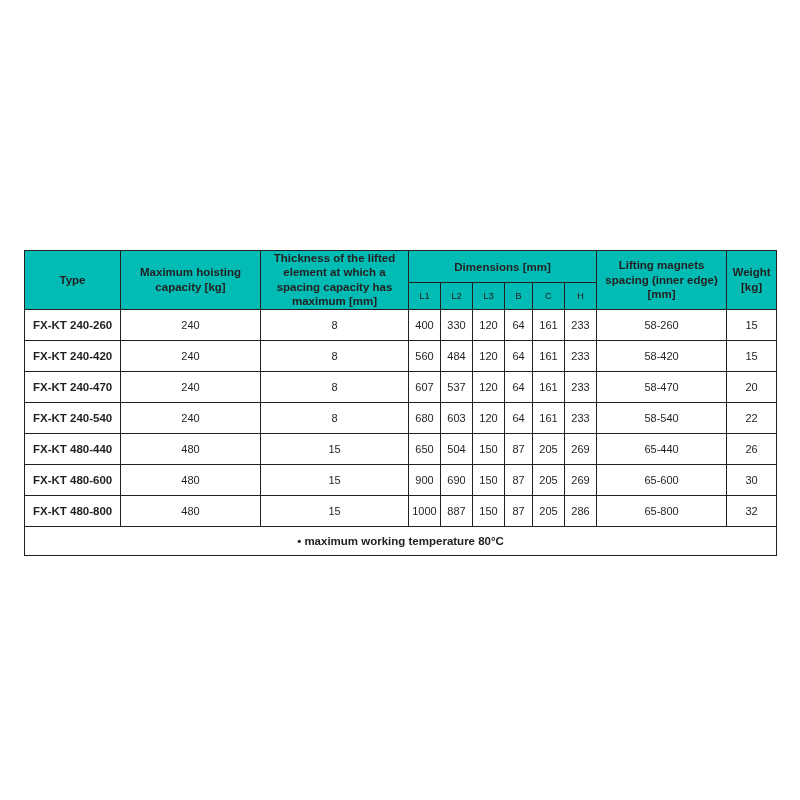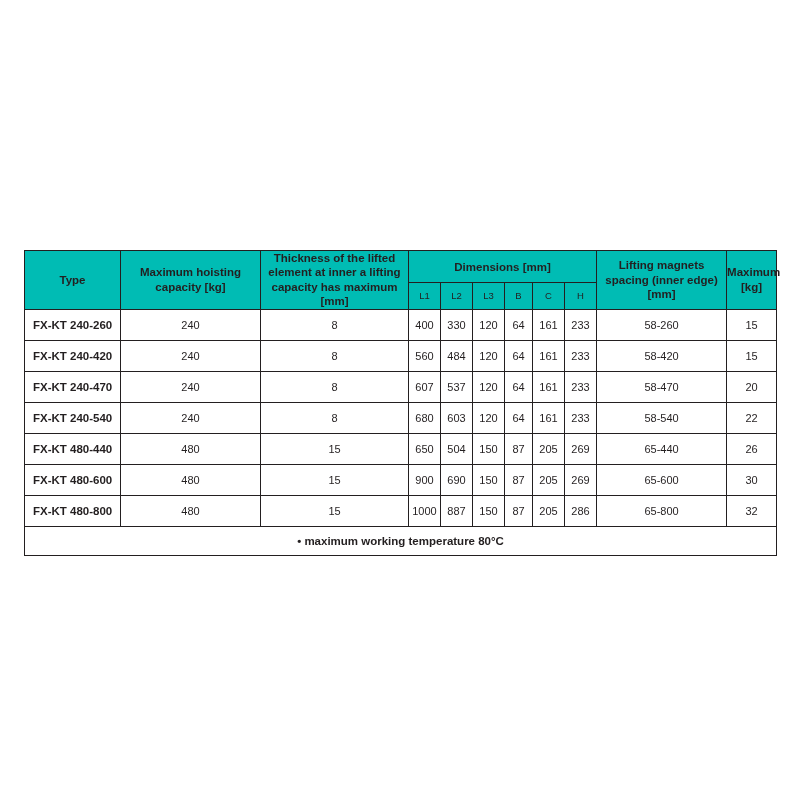--- a/index.html
+++ b/index.html
@@ -101,24 +101,24 @@
         <col class="col-b">
         <col class="col-c">
         <col class="col-h">
         <col class="col-spacing">
         <col class="col-weight">
       </colgroup>
       <thead>
         <tr>
           <th rowspan="2">Type</th>
           <th rowspan="2">Maximum hoisting capacity [kg]</th>
-          <th rowspan="2">Thickness of the lifted element at inner a lifting capacity has maximum [mm]</th>
+          <th rowspan="2">Thickness of the lifted element at which a spacing capacity has maximum [mm]</th>
           <th colspan="6" class="dim-group">Dimensions [mm]</th>
           <th rowspan="2">Lifting magnets spacing (inner edge) [mm]</th>
-          <th rowspan="2">Maximum [kg]</th>
+          <th rowspan="2">Weight [kg]</th>
         </tr>
         <tr>
           <th class="dim-sub">L1</th>
           <th class="dim-sub">L2</th>
           <th class="dim-sub">L3</th>
           <th class="dim-sub">B</th>
           <th class="dim-sub">C</th>
           <th class="dim-sub">H</th>
         </tr>
       </thead>

